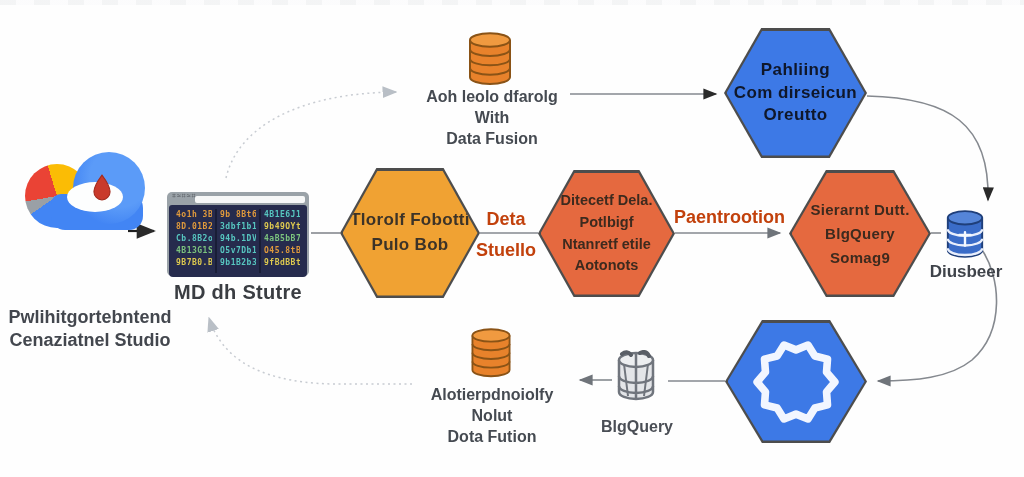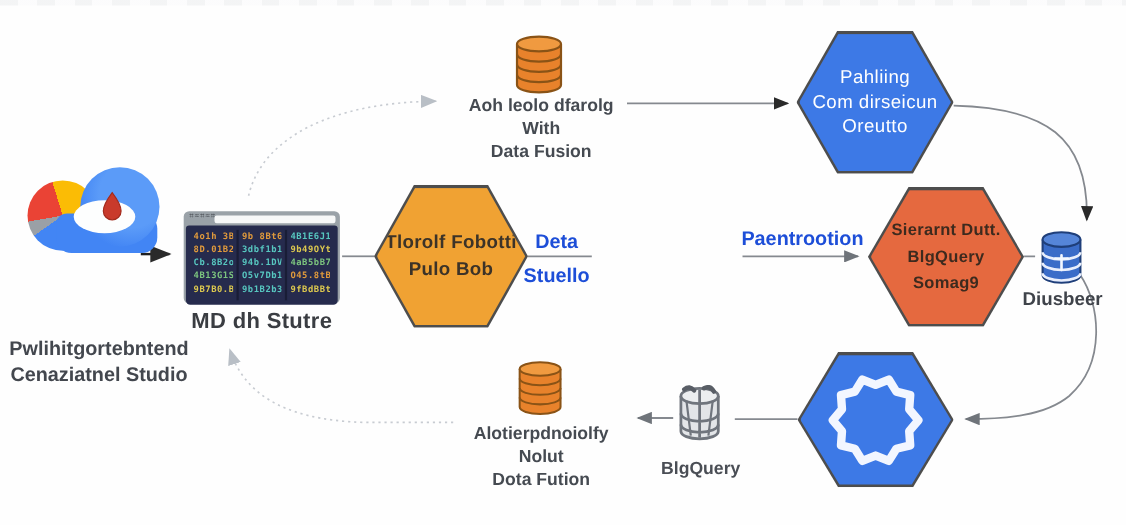--- a/index.html
+++ b/index.html
@@ -27,28 +27,28 @@
     clip-path:polygon(26% 0%,74% 0%,100% 50%,74% 100%,26% 100%,0% 50%);
     display:flex; flex-direction:column; align-items:center; justify-content:center;
     text-align:center;
   }
   .fill-orange { background:var(--hex-orange); }
   .fill-red    { background:var(--hex-red); }
   .fill-blue   { background:var(--hex-blue); }
   .hex1-label  { font-size:17px; font-weight:700; line-height:1.45; color:#3c3328; letter-spacing:.3px; }
   .hex2-label  { font-size:14.5px; font-weight:700; line-height:1.5; color:#3d2a1e; }
   .hex3-label  { font-size:15px; font-weight:700; line-height:1.6; color:#3d2a1e; letter-spacing:.3px; }
-  .bluehex-label { font-size:17px; font-weight:400; line-height:1.35; color:#ffffff; letter-spacing:.4px; }
+  .bluehex-label { font-size:17px; font-weight:700; line-height:1.35; color:#0f172a; letter-spacing:.4px; }
 
   
   .lbl { position:absolute; text-align:center; color:#3b3f46; }
   .cloud-label { font-size:18px; font-weight:600; line-height:1.3; color:#43474e;margin-top:48px; }
   .table-label { font-size:20px; font-weight:600; color:#3a3d42; letter-spacing:.3px; }
   .cyl-label   { font-size:16px; font-weight:600; line-height:1.32; color:#454a51; }
-  .edge-label  { font-size:18px; font-weight:600; color:#1d4ed8; }
+  .edge-label  { font-size:18px; font-weight:600; color:#c2410c; }
   .db-label    { font-size:17px; font-weight:600; color:#3f434a; }
   .bq-label    { font-size:16px; font-weight:600; color:#4a4e55; }
   .badge-text  {
     position:absolute; left:0; right:0; top:50%; transform:translateY(-52%);
     text-align:center; font-size:20px; font-weight:700; color:#f4f7ff; letter-spacing:1px;
   }
 
   
   .table-node {
     position:absolute; background:#9aa2a8; border-radius:5px;
@@ -213,20 +213,32 @@
             <div>Tlorolf Fobotti</div>
             <div>Pulo Bob</div>
           </div>
     </div>
       </div>
   </div>
 
   <div class="lbl edge-label" style="left:472px;top:209px;width:68px;">Deta</div>
   <div class="lbl edge-label" style="left:468px;top:240px;width:76px;">Stuello</div>
 
+  <div class="hex" style="left:538px;top:170px;width:137px;height:127px;">
+    <div class="hex-border">
+        <div class="hex-inner fill-red">
+      <div class="hex2-label">
+            <div>Ditecetf Dela.</div>
+            <div>Potlbigf</div>
+            <div>Ntanretf etile</div>
+            <div>Aotonots</div>
+          </div>
+    </div>
+      </div>
+  </div>
 
   <div class="lbl edge-label" style="left:672px;top:207px;width:115px;">Paentrootion</div>
 
   <div class="hex" style="left:789px;top:170px;width:142px;height:127px;">
     <div class="hex-border">
         <div class="hex-inner fill-red">
       <div class="hex3-label">
             <div>Sierarnt Dutt.</div>
             <div>BlgQuery</div>
             <div>Somag9</div>

